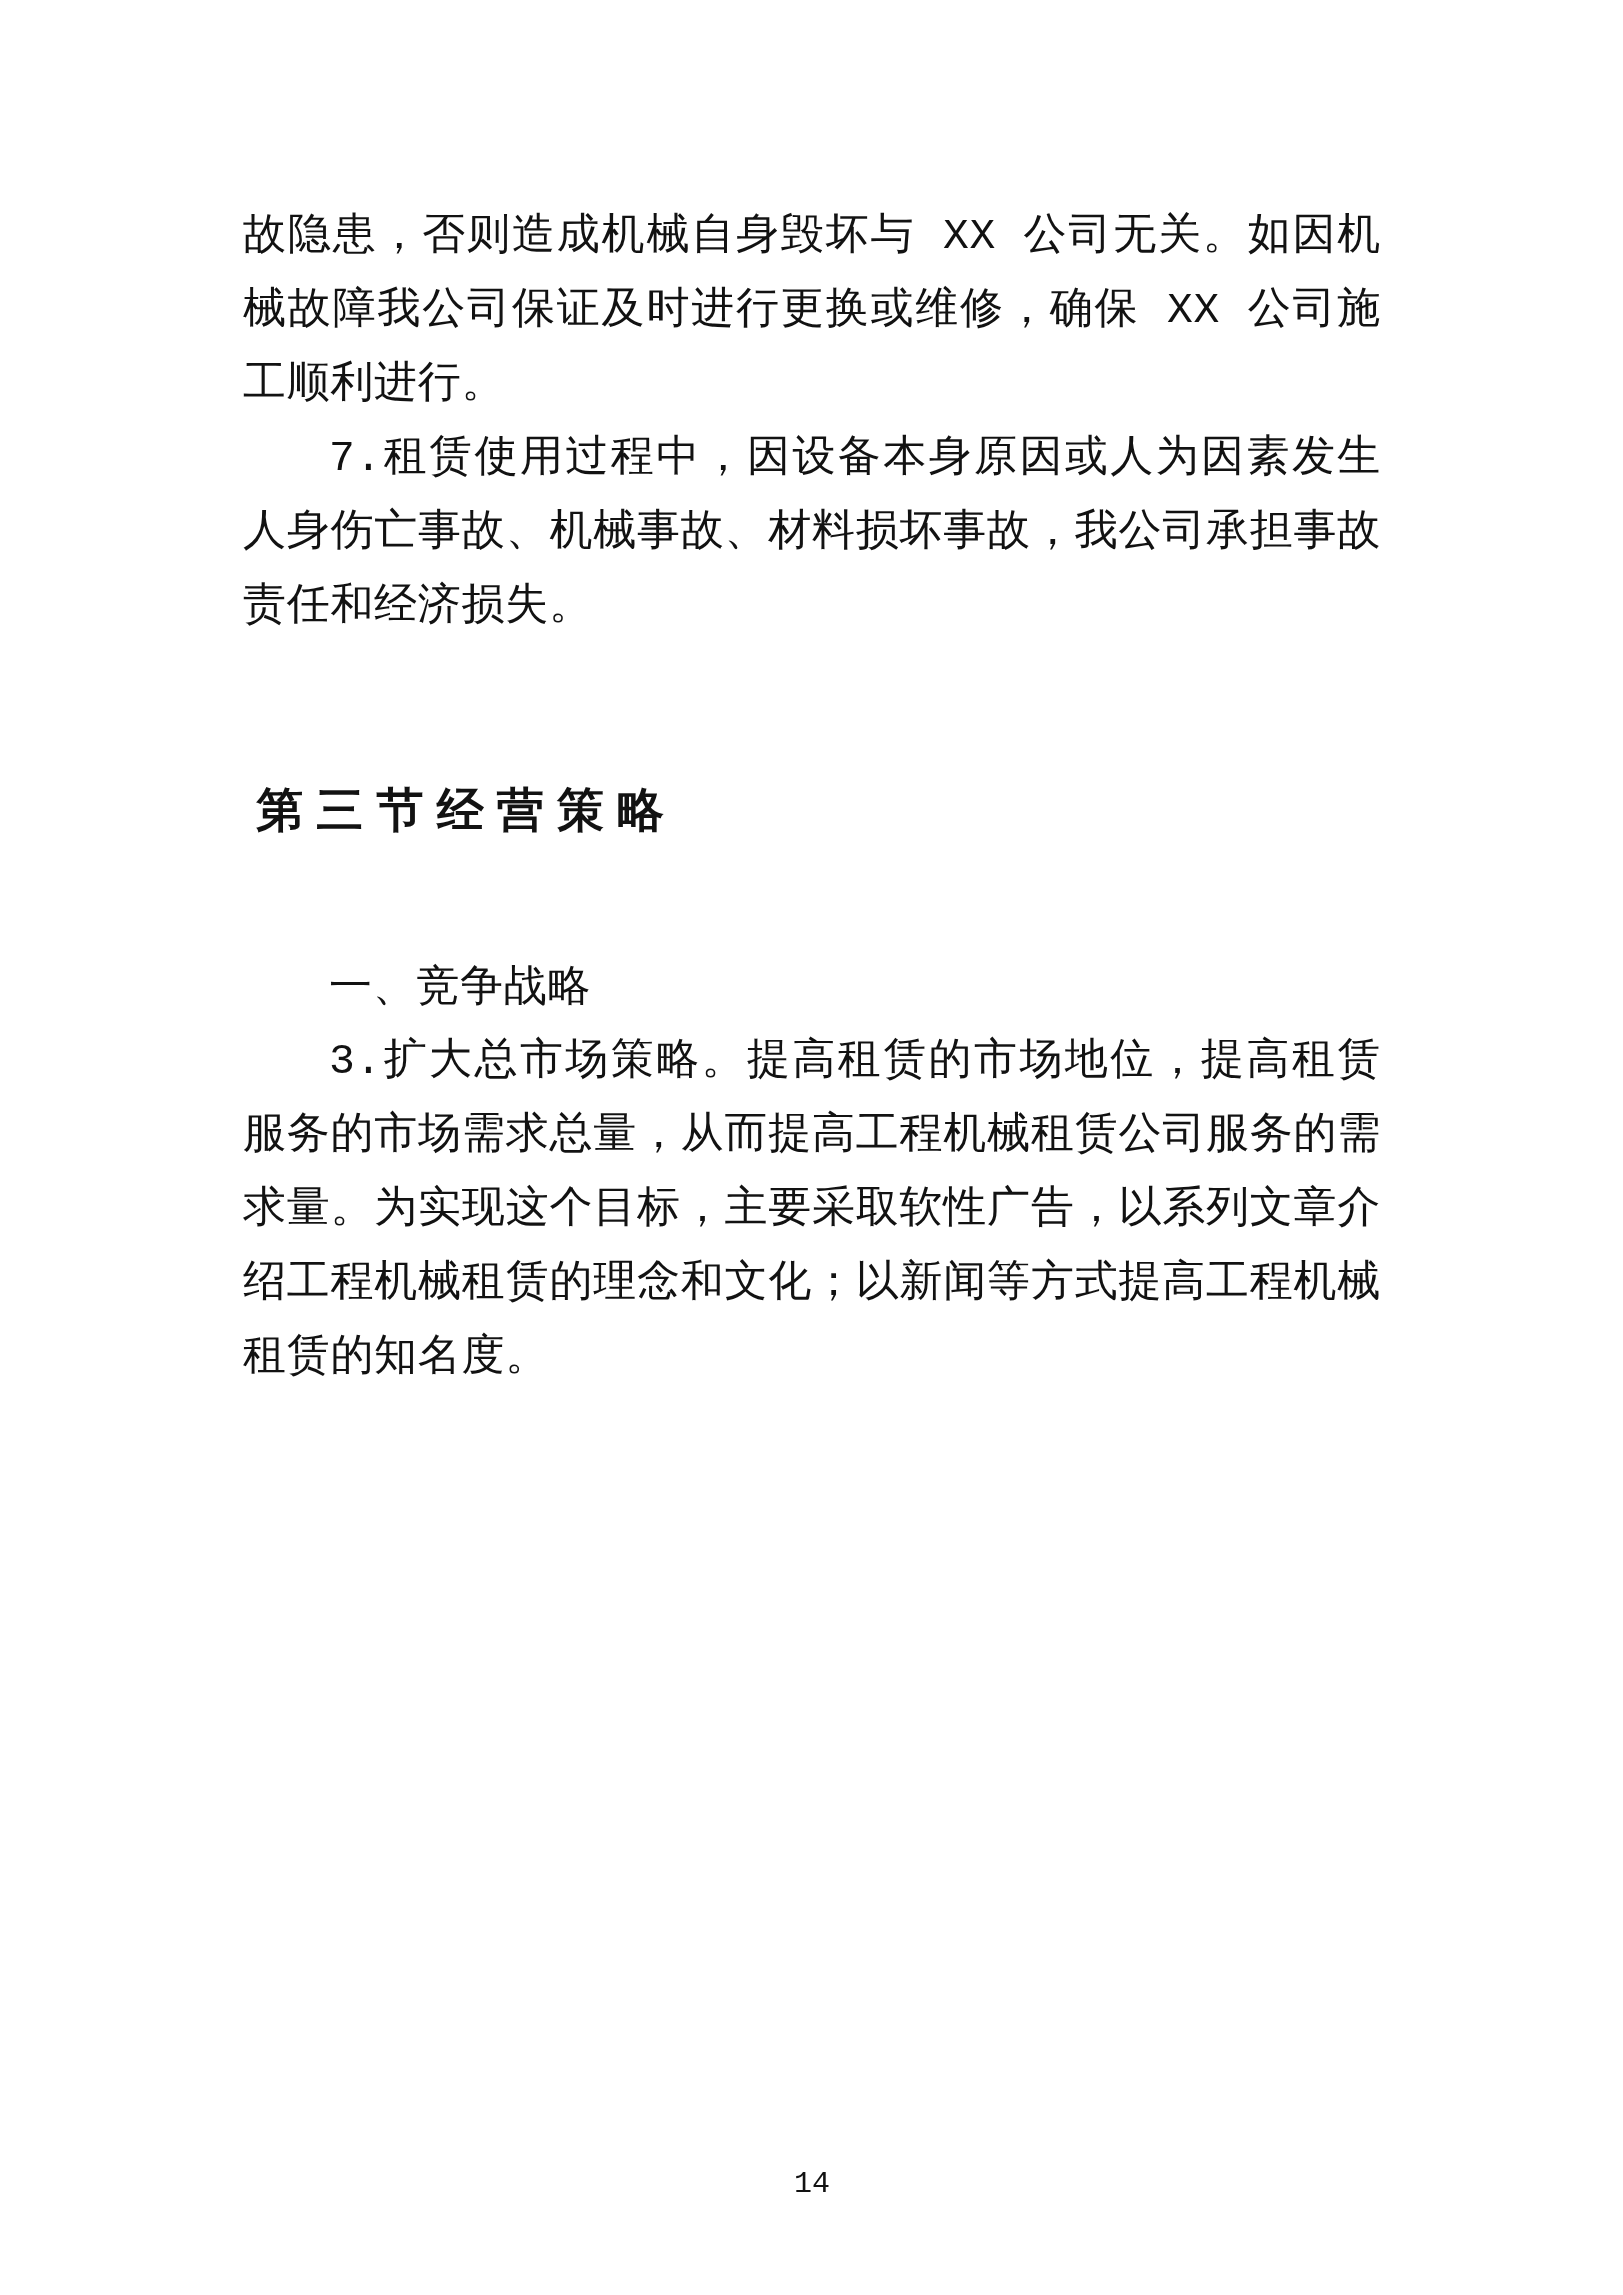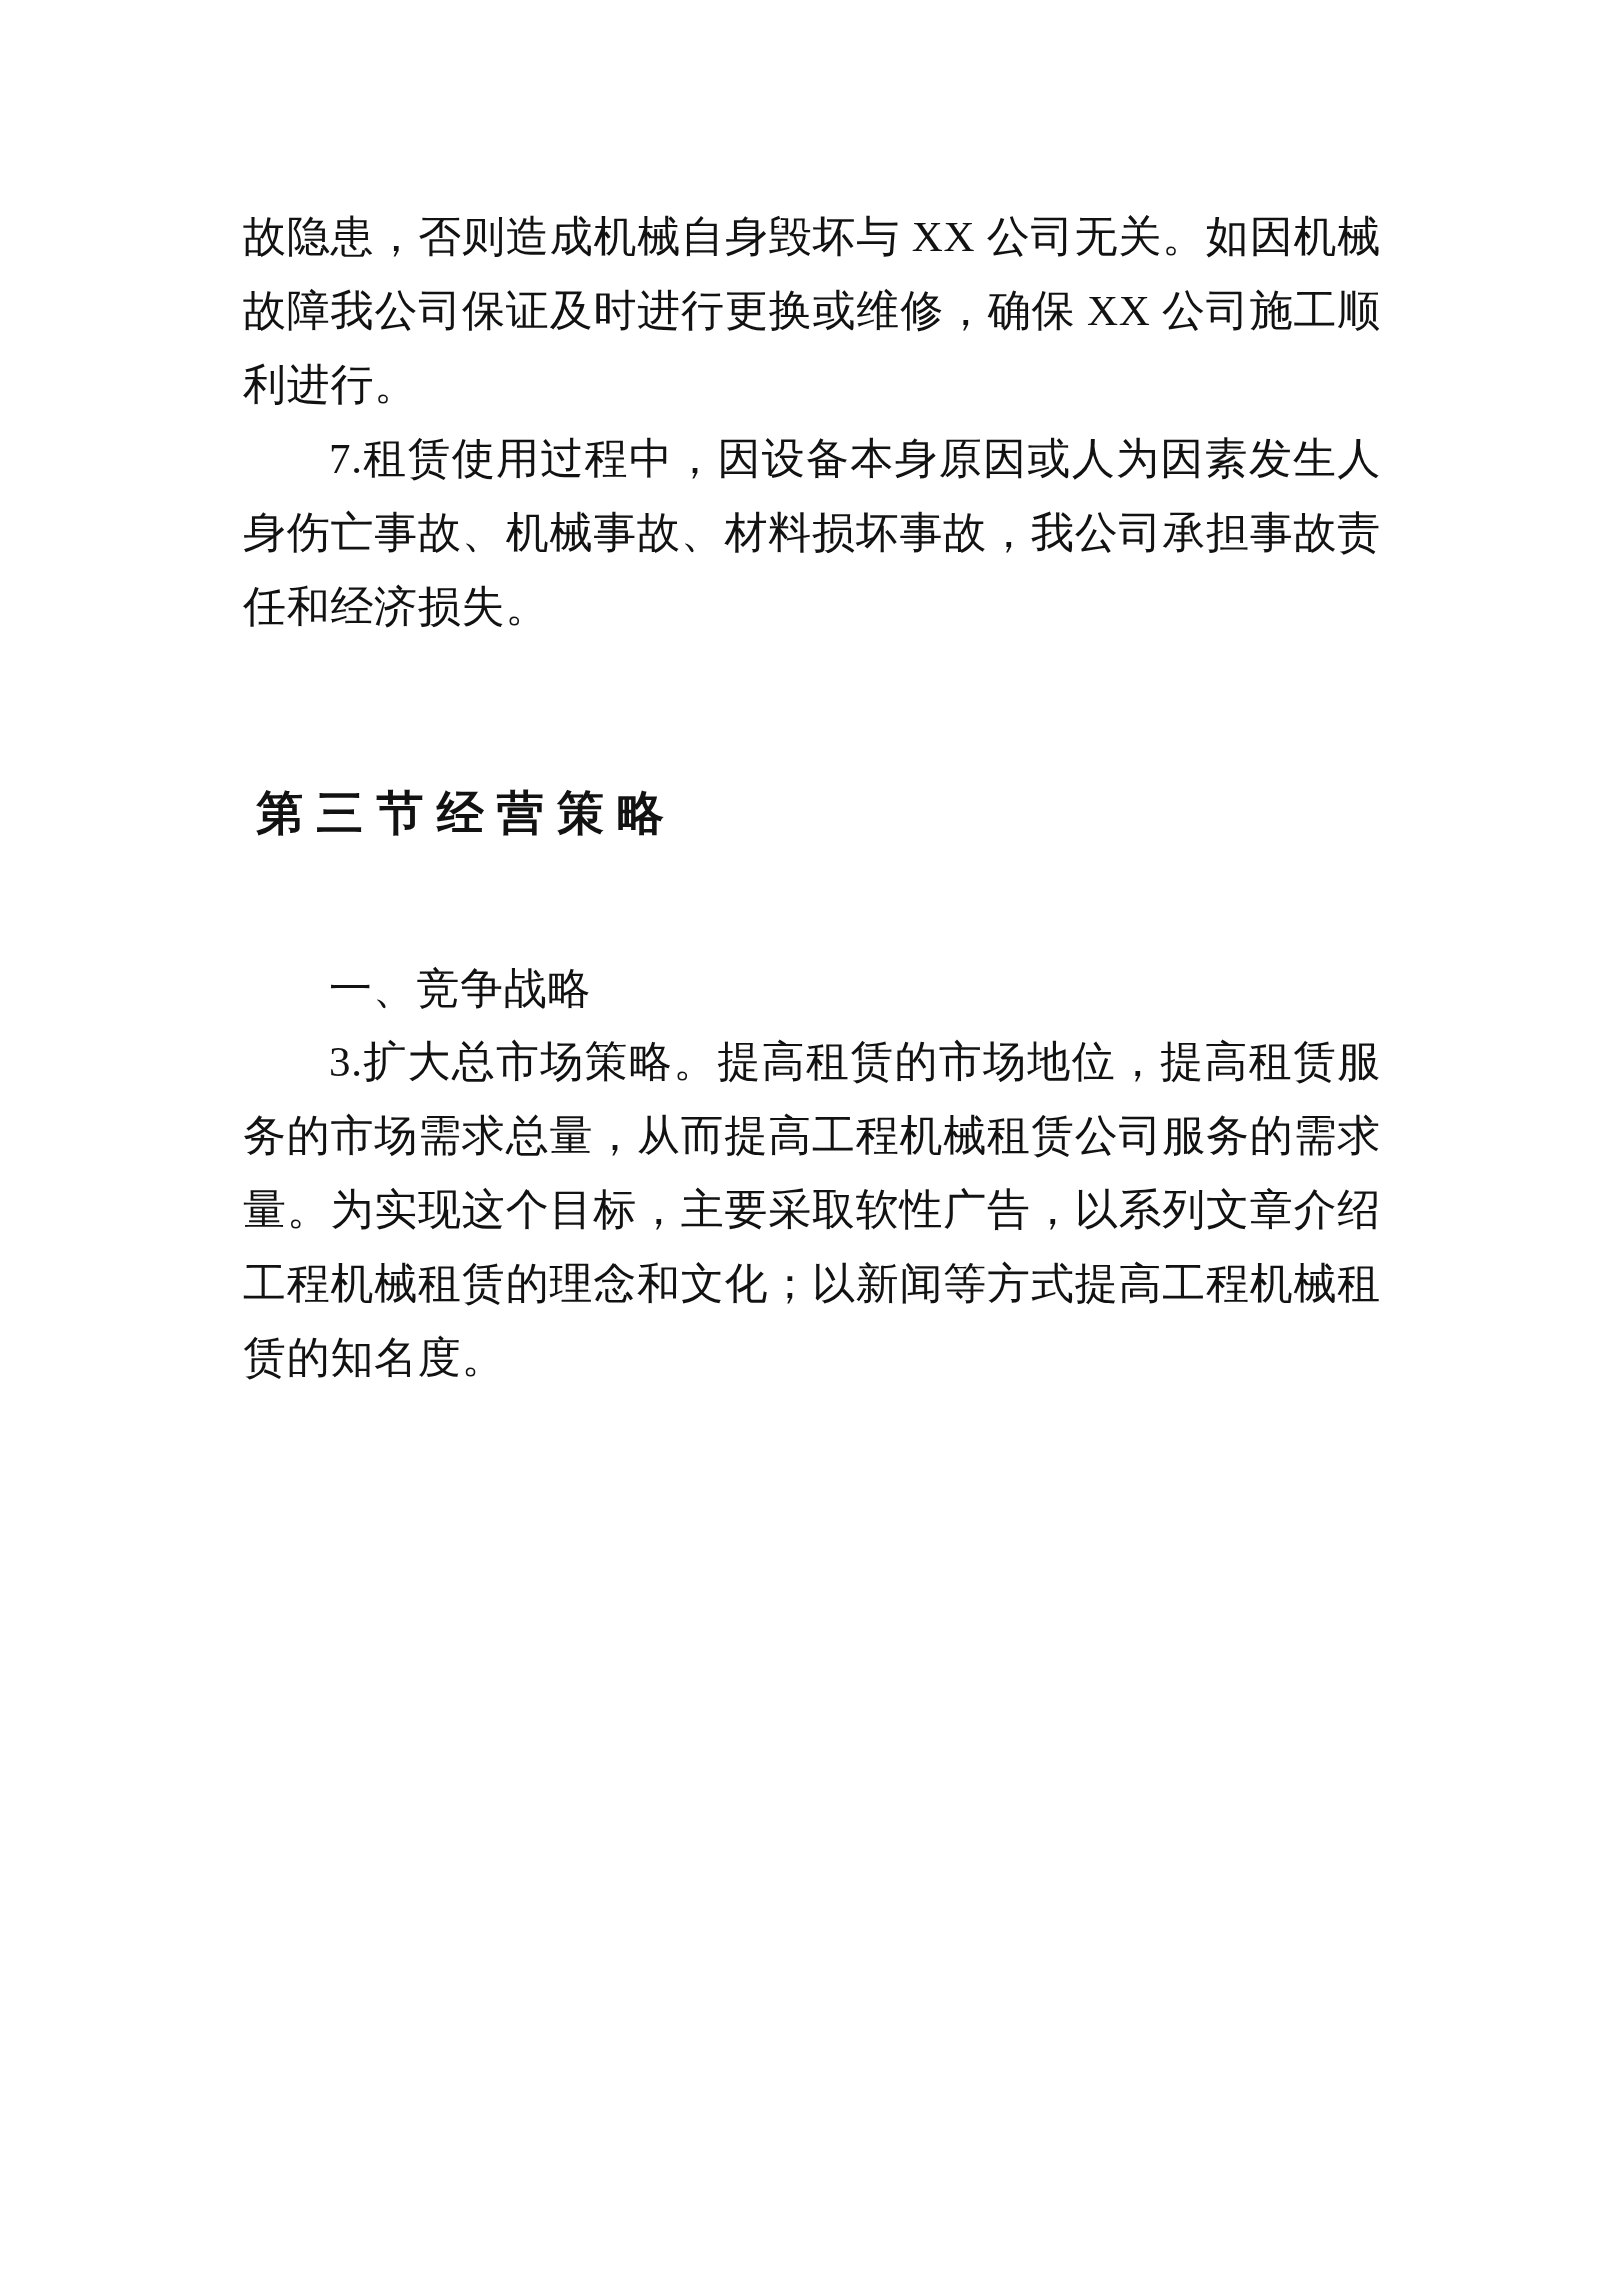--- a/index.html
+++ b/index.html
@@ -7,21 +7,21 @@
     padding: 0;
     background: #ffffff;
   }
   .page {
     position: relative;
     width: 1624px;
     height: 2280px;
     background: #ffffff;
     box-sizing: border-box;
     padding: 200px 243px 170px 243px;
-    font-family: Liberation Serif, serif;
+    font-family: Liberation Mono, monospace;
     color: #121212;
     overflow: hidden;
   }
   .body-text {
     font-size: 43px;
     line-height: 1.72;
     text-align: justify;
     letter-spacing: 0.7px;
   }
   .para {
@@ -64,14 +64,15 @@
 
     <p class="para indent">一、竞争战略</p>
 
 
 
     <p class="para indent">3.扩大总市场策略。提高租赁的市场地位，提高租赁服务的市场需求总量，从而提高工程机械租赁公司服务的需求量。为实现这个目标，主要采取软性广告，以系列文章介绍工程机械租赁的理念和文化；以新闻等方式提高工程机械租赁的知名度。</p>
 
 
   </div>
 
+  <div class="page-number">14</div>
 </div>
 
 
 </body></html>

